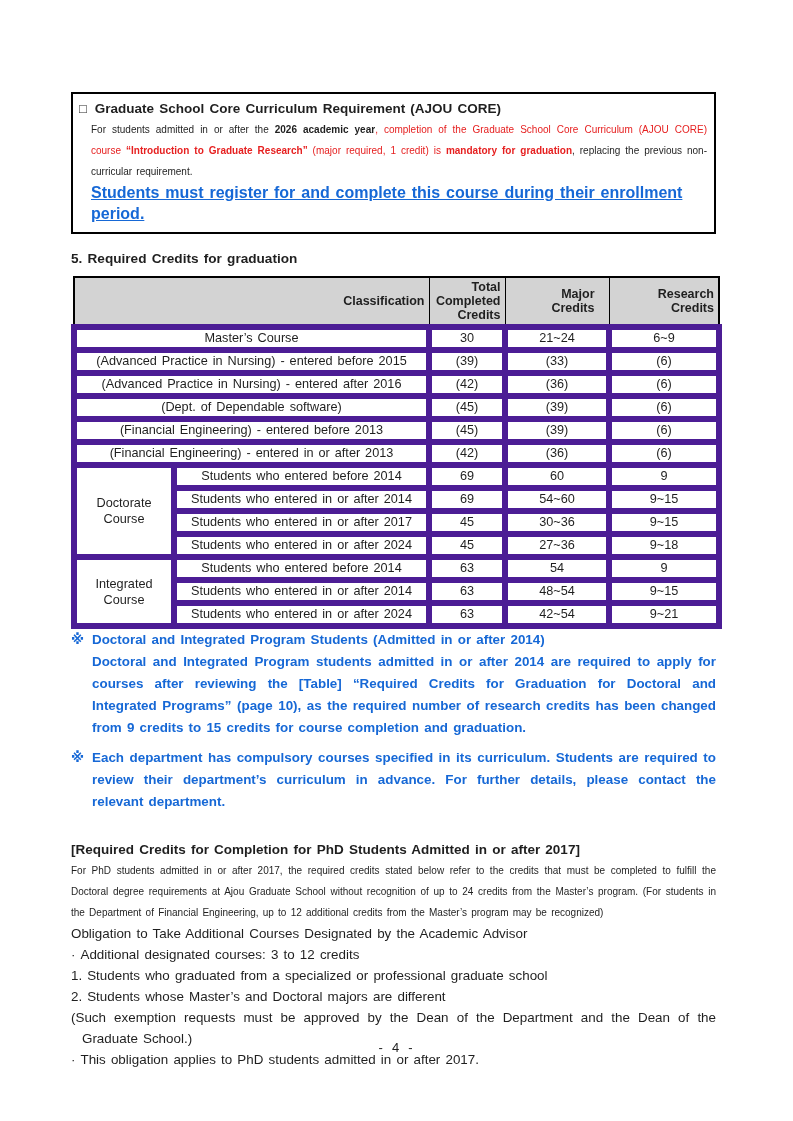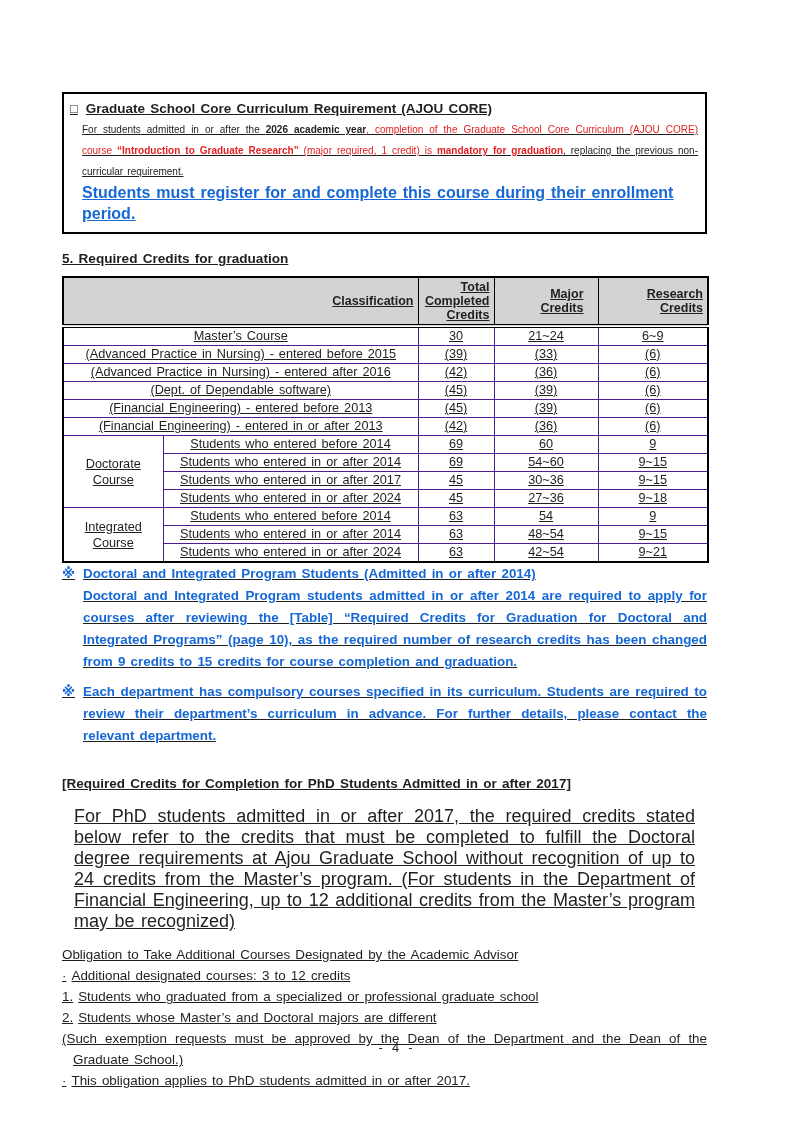--- a/index.html
+++ b/index.html
@@ -9,21 +9,21 @@
     --thead-bg:#d3d3d3;
   }
   *{box-sizing:border-box;}
   html,body{margin:0;padding:0;}
   body{
     width:793px;height:1121px;background:#ffffff;position:relative;
     font-family:"Liberation Sans","DejaVu Sans",sans-serif;
     color:var(--text);
     word-spacing:0.09em;
   }
-  .content{position:absolute;left:62px;top:92px;width:645px;text-decoration:underline;}
+  .content{position:absolute;left:71px;top:92px;width:645px;}
 
   
   .core-box{border:2px solid #000;padding:4px 7px 8px 6px;}
   .core-title{font-size:13.5px;font-weight:bold;line-height:21px;}
   .checkbox-glyph{font-weight:normal;margin-right:8px;font-size:13px;}
   .core-para{margin:0 0 0 12px;font-size:10px;line-height:21px;text-align:justify;}
   .seg{color:var(--text);}
   .seg.bold{font-weight:bold;}
   .seg.red{color:var(--red);}
   .core-blue{margin-left:12px;font-size:16px;line-height:21px;font-weight:bold;
@@ -35,37 +35,37 @@
   
   table.credits{border-collapse:collapse;table-layout:fixed;width:645px;border:2px solid #000;}
   table.credits th{
     background:var(--thead-bg);border:1px solid #000;border-bottom:4px double #000;
     font-size:12.5px;font-weight:bold;text-align:right;vertical-align:middle;
     height:46px;padding:2px 4px;line-height:14px;
   }
   table.credits th.th-major{padding:2px 14px;}
   table.credits th.th-research{padding:2px 4px;}
   table.credits td{
-    border:1px solid #4c1d95;font-size:12.7px;text-align:center;vertical-align:middle;
+    border:6px solid #4c1d95;font-size:12.7px;text-align:center;vertical-align:middle;
     height:17px;line-height:15px;padding:1px 2px;
   }
   table.credits td.group{line-height:16px;}
 
   
   .note{display:flex;color:var(--blue);font-weight:bold;font-size:13.4px;
     line-height:22px;text-align:justify;margin:0 0 8px 0;}
   .note-marker{flex:none;width:21px;}
   .note-content{flex:1;}
   .note-heading{margin:0;}
   .note-text{margin:0;}
 
   
   .phd{margin-top:26px;}
   .phd-heading{font-size:13.5px;font-weight:bold;line-height:21px;}
-  .phd-para{margin:12px;font-size:18px;line-height:21px;text-align:justify;}
+  .phd-para{margin:0;font-size:10px;line-height:21px;text-align:justify;}
   .phd-line{font-size:13.4px;line-height:21px;}
   .bullet{font-size:13.4px;line-height:21px;padding-left:11px;text-indent:-11px;text-align:justify;}
   .bullet .marker{margin-right:5px;}
 
   
   .page-num{position:absolute;top:1040px;left:0;width:793px;text-align:center;
     font-size:13px;color:var(--text);letter-spacing:2px;}
 </style>
 </head>
 <body>

